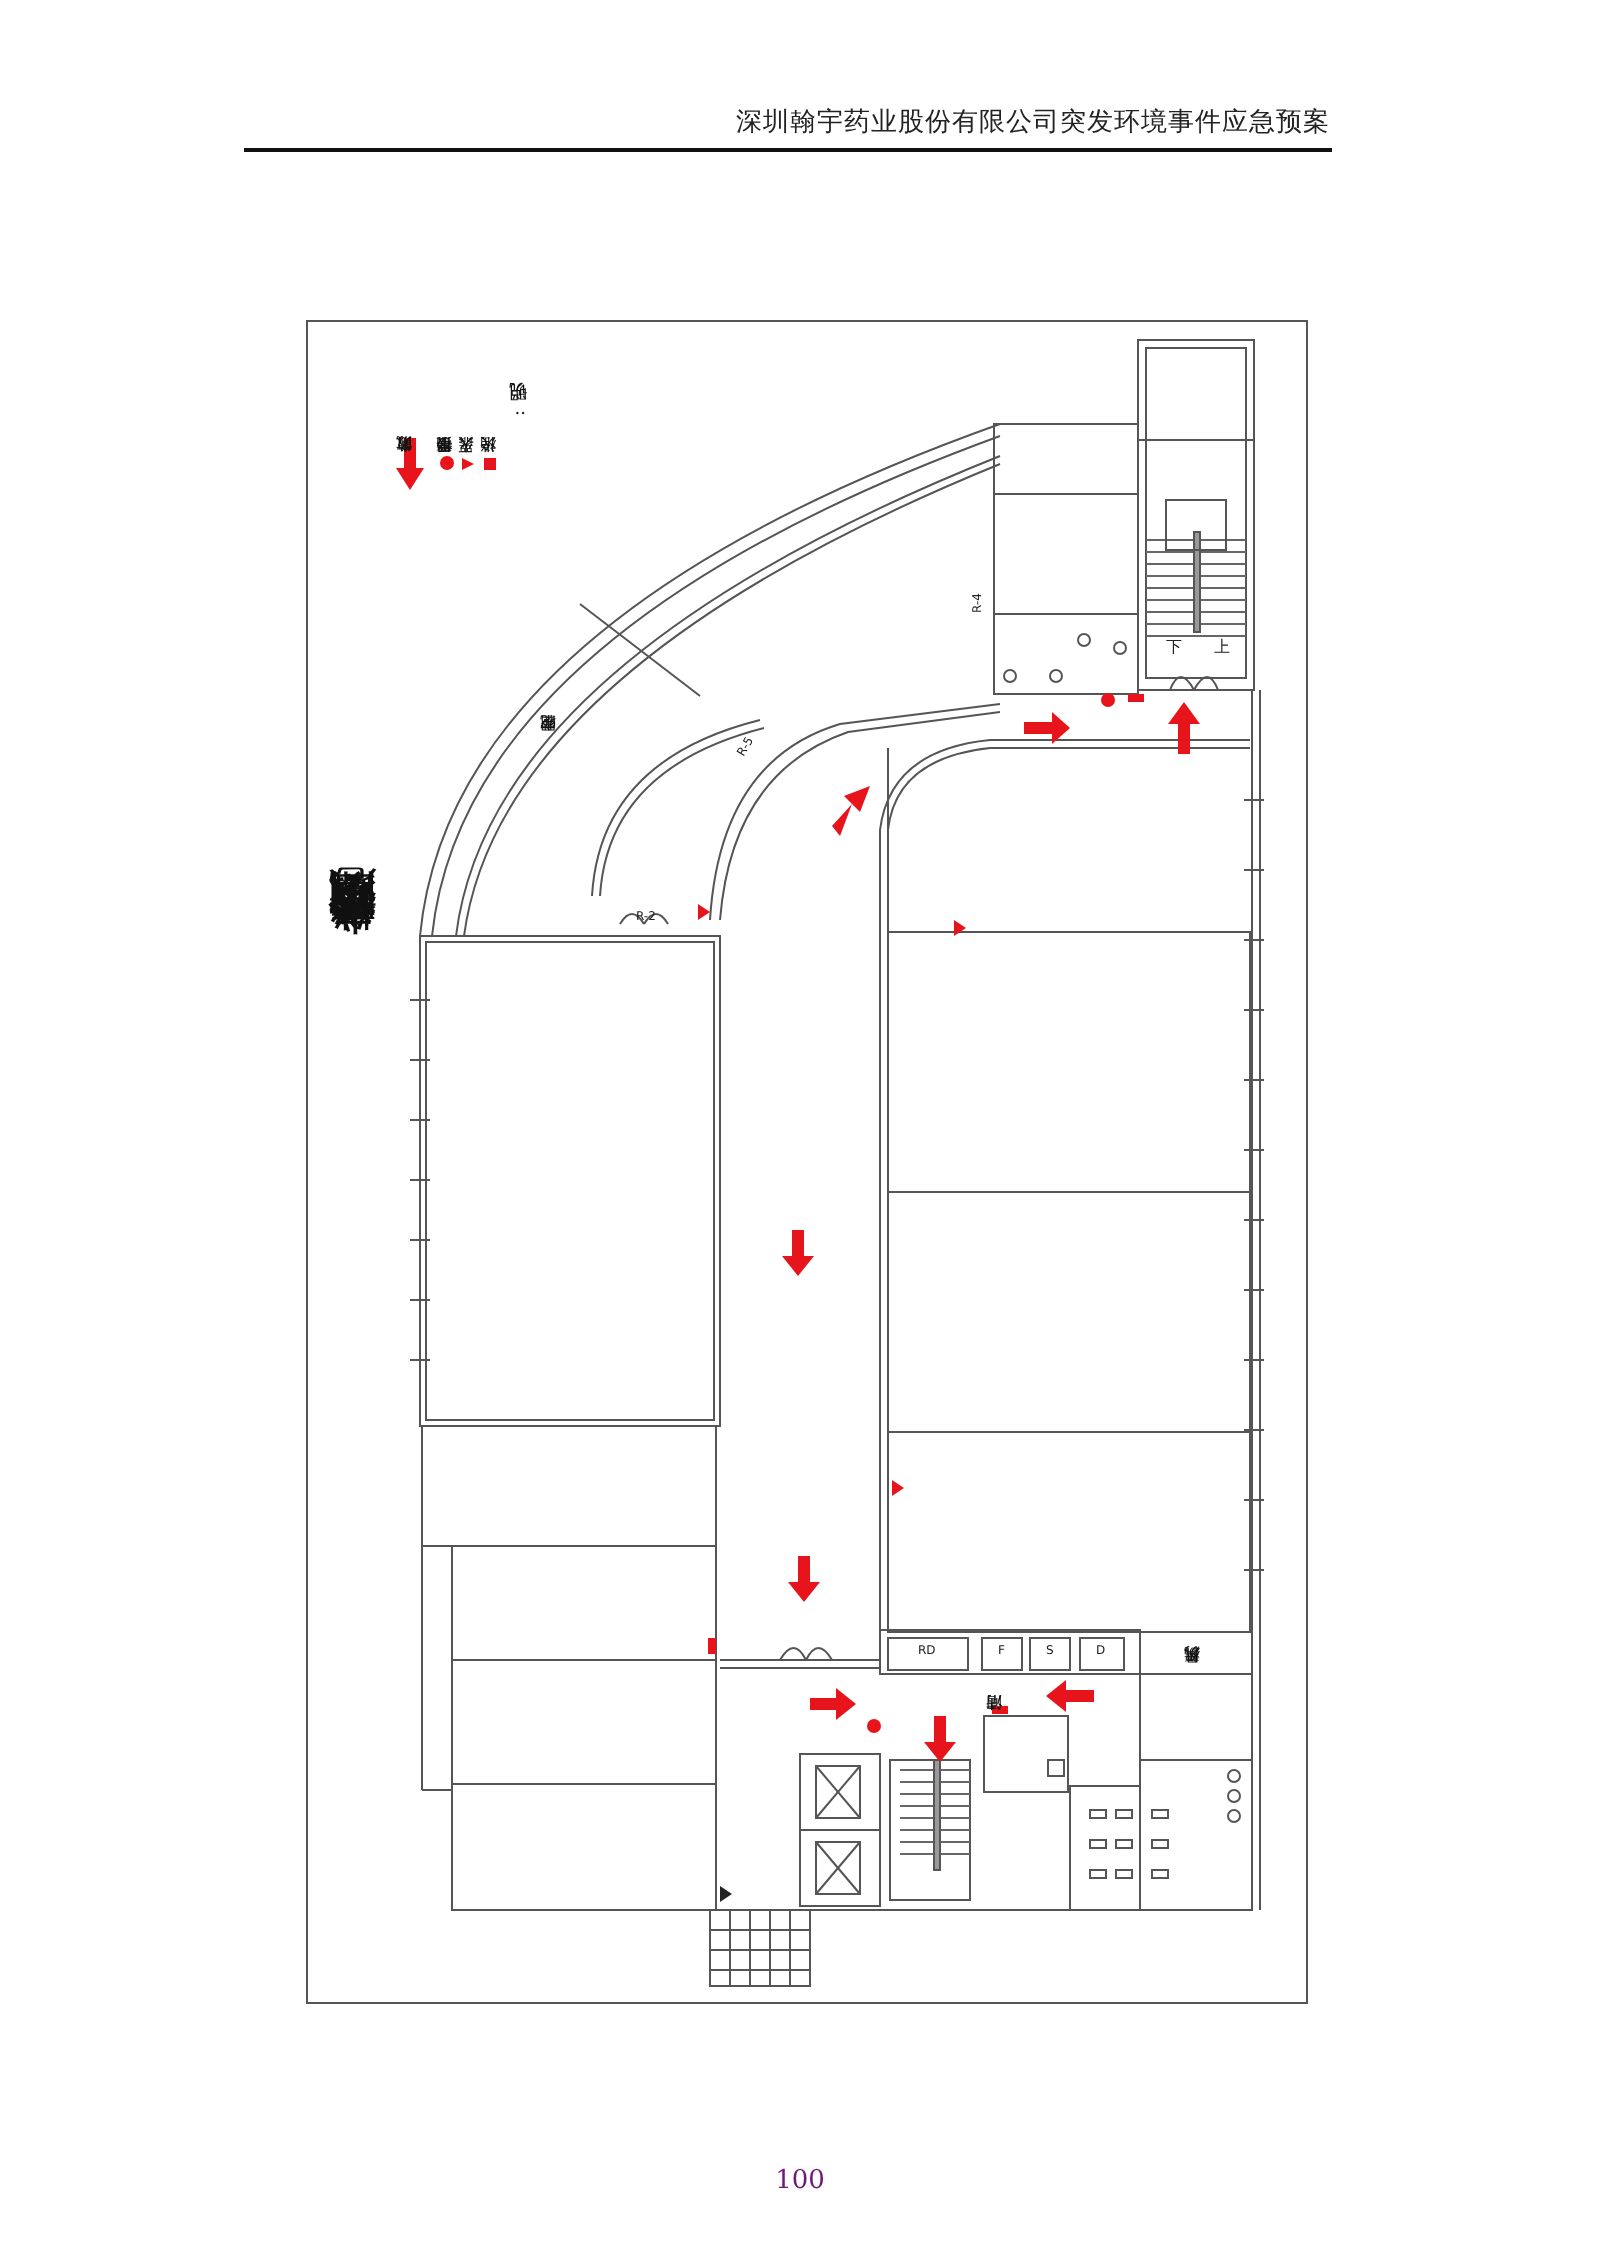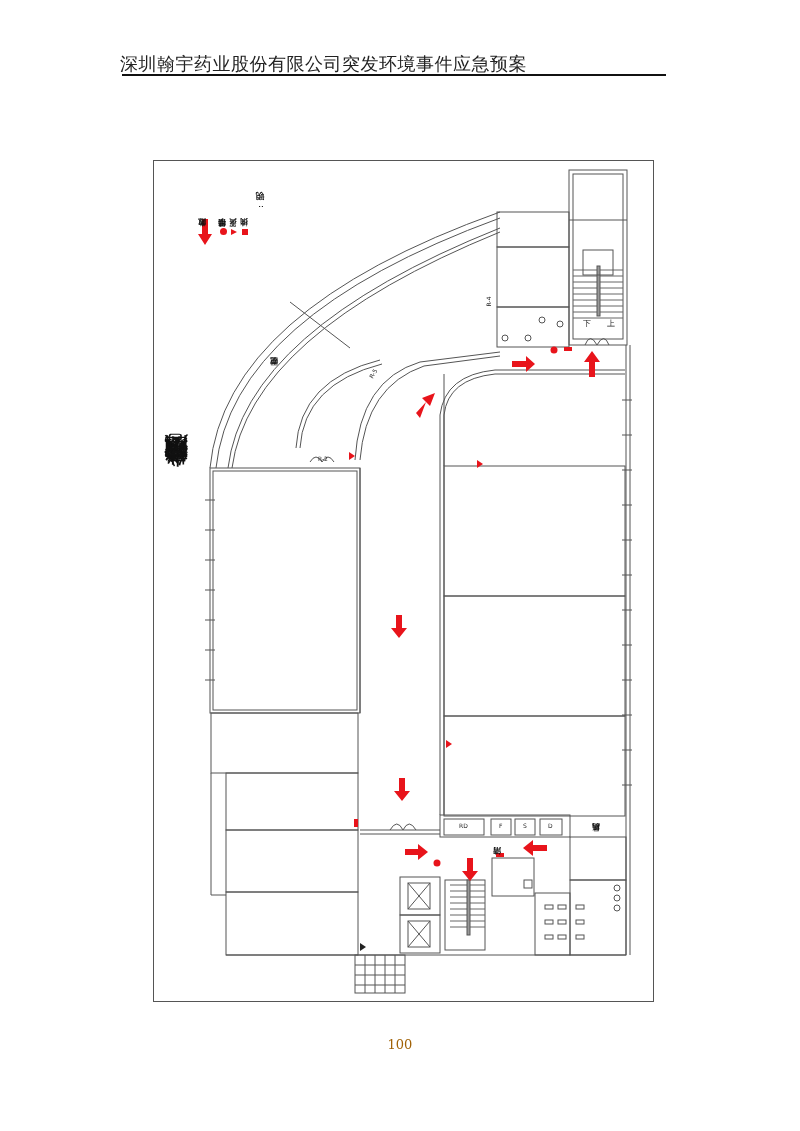--- a/index.html
+++ b/index.html
@@ -1,25 +1,25 @@
 <!DOCTYPE html>
 <html><head>
 <meta charset="utf-8">
 <style>
   html,body{margin:0;padding:0;background:#fff;}
   body{width:800px;height:1131px;position:relative;overflow:hidden;font-family:"DejaVu Serif",serif;}
-  .header{position:absolute;left:120px;top:52px;width:545px;text-align:left;font-family:"DejaVu Sans",sans-serif;font-size:18px;color:#222;letter-spacing:0.5px;}
+  .header{position:absolute;left:120px;top:52px;width:545px;text-align:right;font-family:"DejaVu Sans",sans-serif;font-size:13px;color:#222;letter-spacing:0.5px;}
   .header-rule{position:absolute;left:122px;top:74px;width:544px;height:2px;background:#111;}
   .frame{position:absolute;left:153px;top:160px;width:501px;height:842px;border:1px solid #555;box-sizing:border-box;}
   .plan{position:absolute;left:153px;top:160px;width:501px;height:842px;}
   .title-vert{position:absolute;left:160px;top:475px;width:32px;writing-mode:vertical-rl;font-family:"DejaVu Serif",serif;font-size:24px;color:#111;letter-spacing:1px;transform:rotate(180deg);}
   .legend{position:absolute;left:188px;top:205px;width:70px;height:75px;}
   .legend-title{position:absolute;left:66px;top:0;writing-mode:vertical-rl;font-size:9px;color:#111;transform:rotate(180deg);}
   .legend-col{position:absolute;top:28px;writing-mode:vertical-rl;transform:rotate(180deg);font-size:8px;color:#111;}
-  .pagenum{position:absolute;left:0;top:1037px;width:800px;text-align:center;font-family:"DejaVu Serif",serif;font-size:13px;color:#a16207;}
+  .pagenum{position:absolute;left:0;top:1083px;width:800px;text-align:center;font-family:"DejaVu Serif",serif;font-size:13px;color:#701a75;}
   .room-label{position:absolute;writing-mode:vertical-rl;transform:rotate(180deg);font-size:8px;color:#111;font-family:"DejaVu Sans",sans-serif;}
   .small-label{position:absolute;font-size:6px;color:#222;font-family:"DejaVu Sans",sans-serif;}
 </style>
 </head>
 <body>
 
 <div class="header">深圳翰宇药业股份有限公司突发环境事件应急预案</div>
 <div class="header-rule"></div>
 
 <div class="frame"></div>

